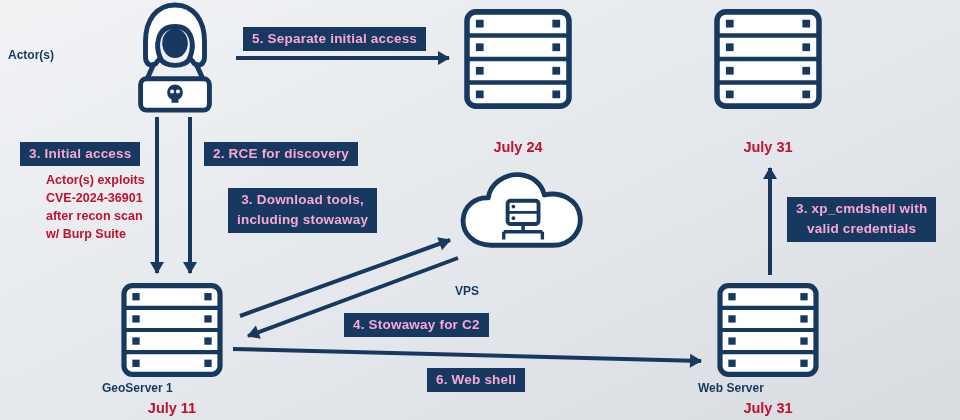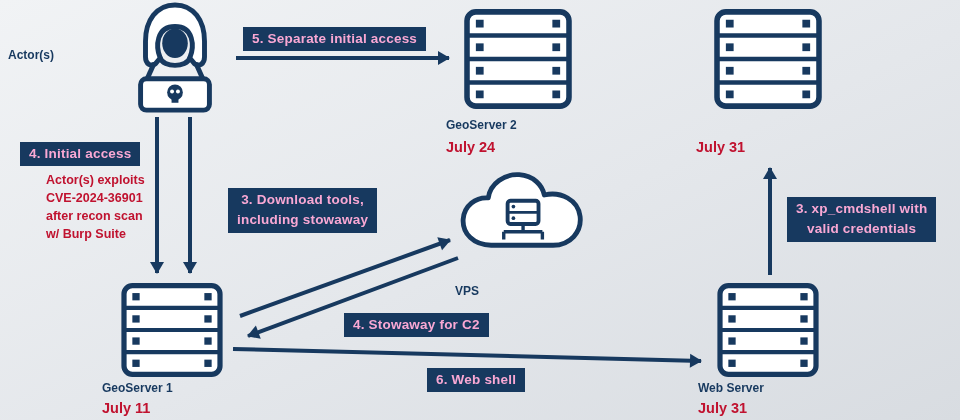--- a/index.html
+++ b/index.html
@@ -10,21 +10,21 @@
     background:linear-gradient(155deg,#f1f3f5 0%,#e4e7eb 55%,#d8dce1 100%);}
   .arrows{position:absolute;left:0;top:0;width:960px;height:420px}
   .icon{position:absolute;color:var(--navy)}
   .step{position:absolute;background:var(--navy);color:#f9a8d4;font-weight:bold;
     font-size:13.5px;line-height:1.5;padding:2px 9px;white-space:pre-line;
     letter-spacing:.2px}
   .step.center{text-align:center}
   .node-label{position:absolute;color:var(--navy);font-weight:bold;font-size:12px;
     text-align:left}
   .node-date{position:absolute;color:var(--red);font-weight:bold;font-size:14.5px;
-    text-align:left}
+    text-align:center}
   .note{position:absolute;color:var(--red);font-weight:bold;font-size:12.5px;
     line-height:1.45;white-space:pre-line}
 </style>
 </head>
 <body>
 
 <div class="canvas">
 
   <svg class="arrows" viewBox="0 0 960 420">
     <defs>
@@ -101,34 +101,34 @@
     </svg>
   <svg class="icon" style="left:116px;top:282px;width:112px;height:96px" viewBox="0 0 100 92">
       <use href="#sym-server"></use>
     </svg>
   <svg class="icon" style="left:712px;top:282px;width:112px;height:96px" viewBox="0 0 100 92">
       <use href="#sym-server"></use>
     </svg>
 
   <div class="node-label" style="left:8px;top:48px;width:92px">Actor(s)</div>
 
-  <div class="node-label" style="left:446px;top:118px;width:144px">GeoServer 2</div>
   <div class="node-date" style="left:446px;top:139px;width:144px">July 24</div>
 
   <div class="node-date" style="left:696px;top:139px;width:144px">July 31</div>
 
   <div class="node-label" style="left:455px;top:284px;width:140px">VPS</div>
 
   <div class="node-label" style="left:102px;top:381px;width:140px">GeoServer 1</div>
   <div class="node-date" style="left:102px;top:400px;width:140px">July 11</div>
 
   <div class="node-label" style="left:698px;top:381px;width:140px">Web Server</div>
   <div class="node-date" style="left:698px;top:400px;width:140px">July 31</div>
 
-  <div class="step" style="left:20px;top:142px">4. Initial access</div>
+  <div class="step" style="left:20px;top:142px">3. Initial access</div>
+  <div class="step" style="left:204px;top:142px">2. RCE for discovery</div>
   <div class="step center" style="left:228px;top:188px">3. Download tools,
 including stowaway</div>
   <div class="step" style="left:344px;top:313px">4. Stowaway for C2</div>
   <div class="step" style="left:243px;top:27px">5. Separate initial access</div>
   <div class="step" style="left:427px;top:368px">6. Web shell</div>
   <div class="step center" style="left:787px;top:197px">3. xp_cmdshell with
 valid credentials</div>
 
   <div class="note" style="left:46px;top:171px">Actor(s) exploits
 CVE-2024-36901

